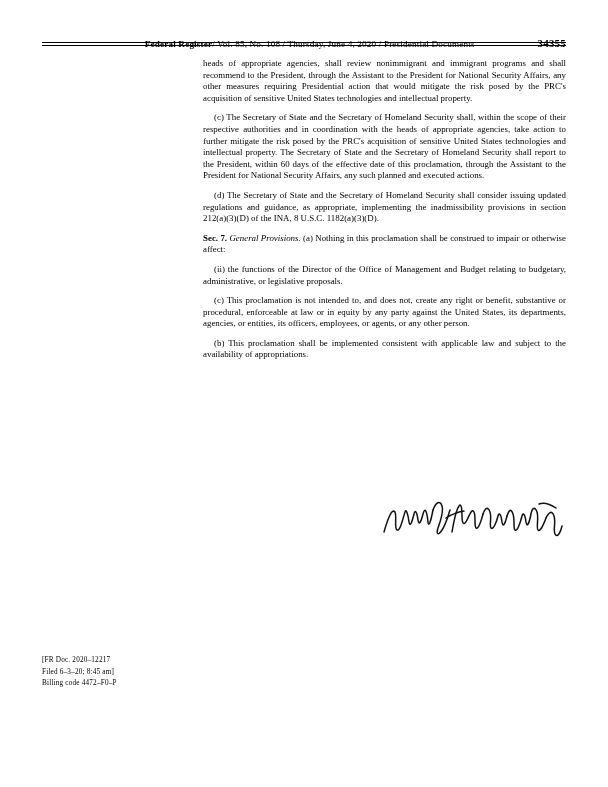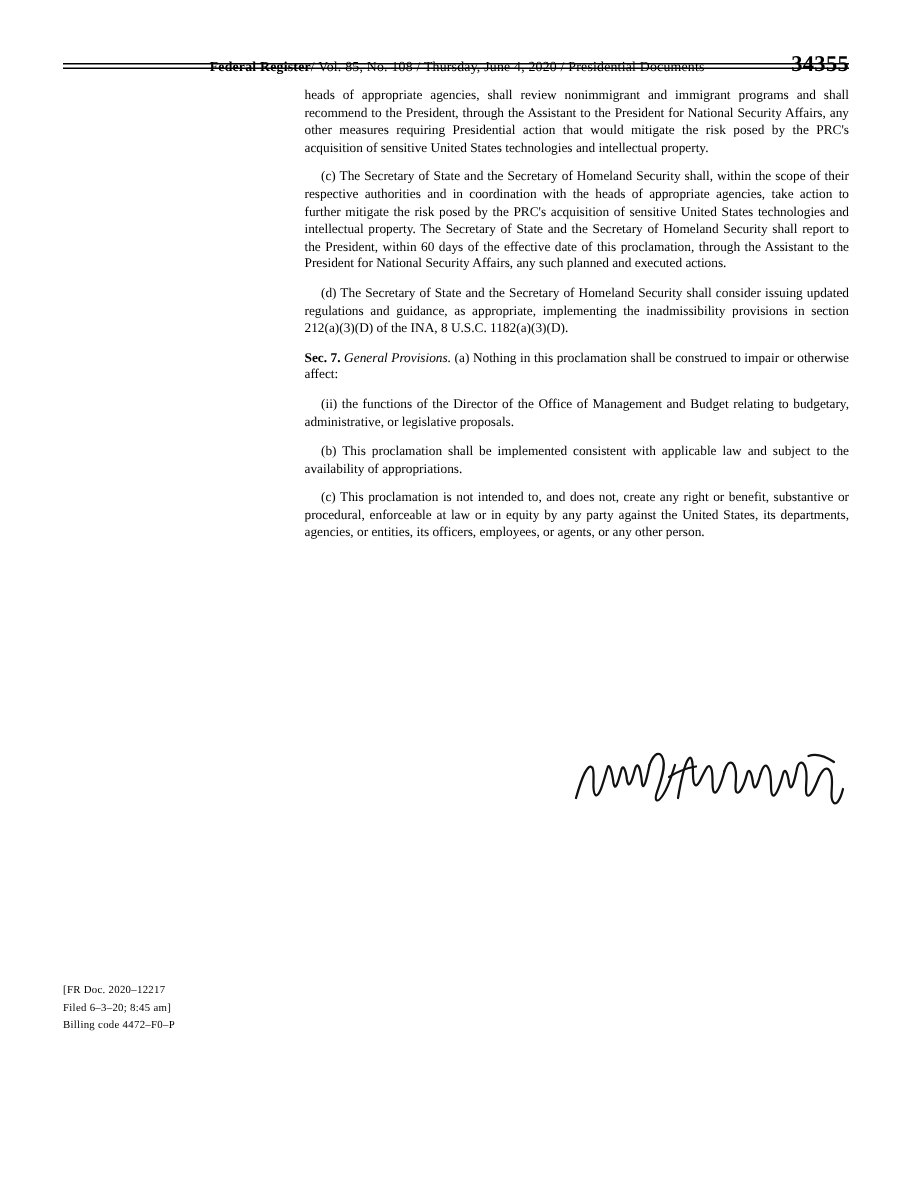--- a/index.html
+++ b/index.html
@@ -34,21 +34,21 @@
     text-align: center;
     white-space: nowrap;
     letter-spacing: 0.15px;
     margin-top: 11px;
   }
   .rh-center .fr {
     font-weight: bold;
   }
   .rh-page {
     font-weight: bold;
-    font-size: 15px;
+    font-size: 11px;
     letter-spacing: 0.2px;
     font-family: Liberation Serif, serif;
   }
   .rh-left-spacer {
     width: 40px;
   }
   .rules {
     position: absolute;
     top: 42px;
     left: 42px;
@@ -139,23 +139,23 @@
 
     <p class="p-indent p-gap">(c) The Secretary of State and the Secretary of Homeland Security shall, within the scope of their respective authorities and in coordination with the heads of appropriate agencies, take action to further mitigate the risk posed by the PRC's acquisition of sensitive United States technologies and intellectual property. The Secretary of State and the Secretary of Homeland Security shall report to the President, within 60 days of the effective date of this proclamation, through the Assistant to the President for National Security Affairs, any such planned and executed actions.</p>
 
     <p class="p-indent p-gap">(d) The Secretary of State and the Secretary of Homeland Security shall consider issuing updated regulations and guidance, as appropriate, implementing the inadmissibility provisions in section 212(a)(3)(D) of the INA, 8 U.S.C. 1182(a)(3)(D).</p>
 
     <p class="p-gap"><span class="sec-head">Sec. 7.</span> <span class="ital">General Provisions.</span> <span>(a) Nothing in this proclamation shall be construed to impair or otherwise affect:</span></p>
 
 
     <p class="p-indent p-gap">(ii) the functions of the Director of the Office of Management and Budget relating to budgetary, administrative, or legislative proposals.</p>
 
+    <p class="p-indent p-gap">(c) This proclamation is not intended to, and does not, create any right or benefit, substantive or procedural, enforceable at law or in equity by any party against the United States, its departments, agencies, or entities, its officers, employees, or agents, or any other person.</p>
+
     <p class="p-indent p-gap">(b) This proclamation shall be implemented consistent with applicable law and subject to the availability of appropriations.</p>
-
-    <p class="p-indent p-gap">(c) This proclamation is not intended to, and does not, create any right or benefit, substantive or procedural, enforceable at law or in equity by any party against the United States, its departments, agencies, or entities, its officers, employees, or agents, or any other person.</p>
 
 
   </div>
 
   <div class="signature">
     <svg width="190" height="60" viewBox="0 0 190 60" xmlns="http://www.w3.org/2000/svg" aria-hidden="true">
       <g fill="none" stroke="#111111" stroke-width="1.5" stroke-linecap="round" stroke-linejoin="round">
         <path d="M4 40 C8 26, 12 16, 15 20 C17 24, 14 36, 17 38 C20 40, 23 26, 25 20 C26 16, 28 22, 29 30 C30 36, 32 30, 34 22 C35 17, 37 20, 38 28 C39 34, 41 30, 43 22 C45 14, 47 20, 48 30 C49 36, 51 28, 53 18"></path>
         <path d="M53 18 C56 10, 60 8, 62 14 C64 20, 60 30, 58 36 C56 42, 58 44, 62 38 C66 32, 68 24, 70 18"></path>
         <path d="M66 26 C72 22, 78 20, 84 19"></path>

